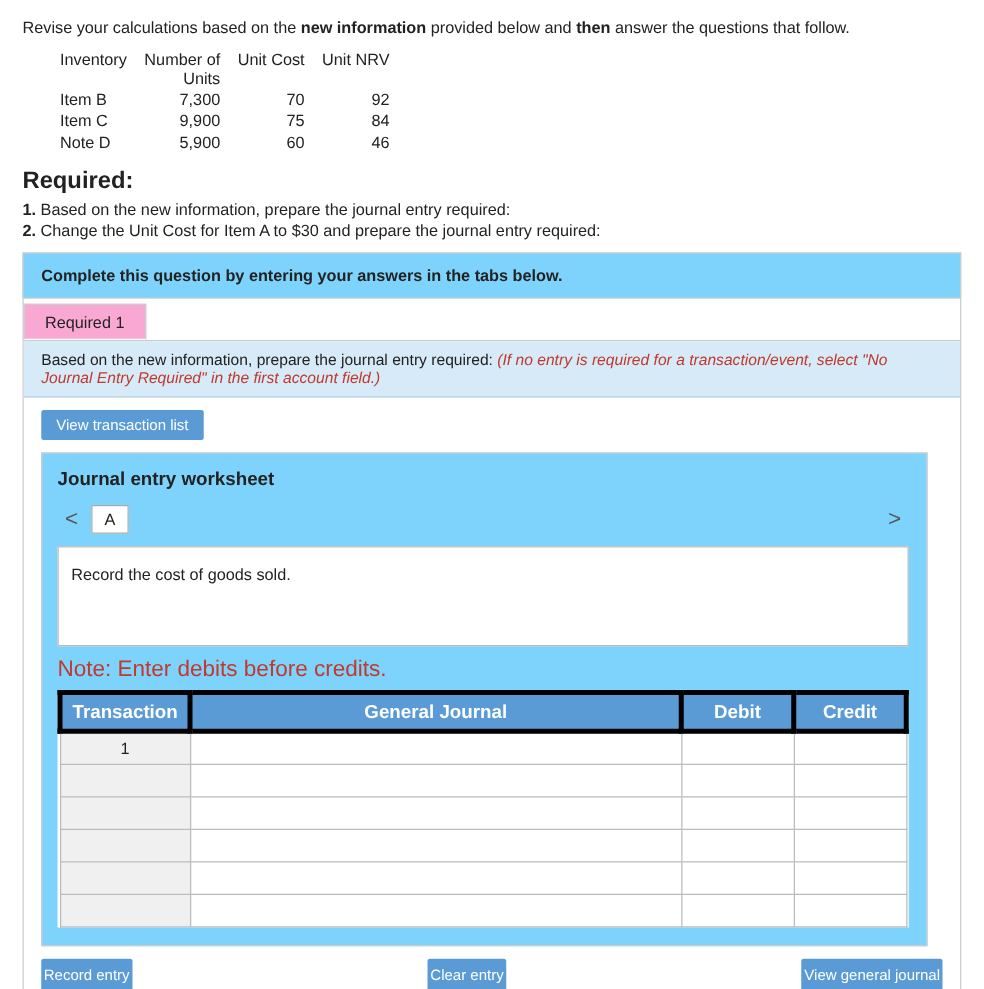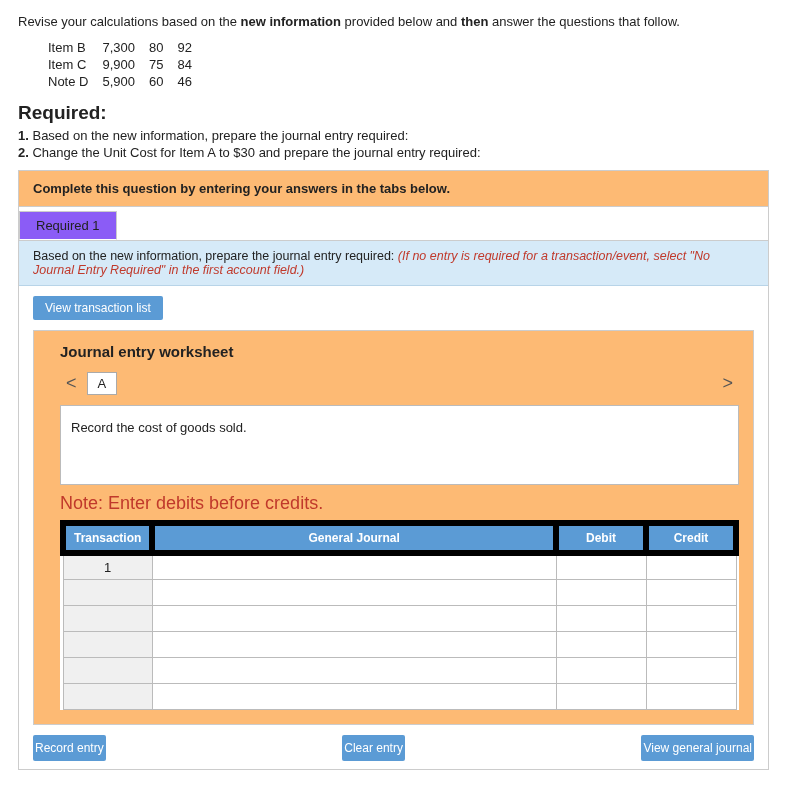--- a/index.html
+++ b/index.html
@@ -37,21 +37,21 @@
       font-weight: bold;
       font-size: 19px;
       margin-bottom: 4px;
     }
     .required-section p {
       font-size: 13px;
       margin-bottom: 2px;
     }
     .required-section p span.num { font-weight: bold; }
     .complete-box {
-      background: #fdba74;
+      background: #7dd3fc;
       padding: 10px 14px;
       font-size: 13px;
       font-weight: bold;
       margin-bottom: 0;
       border: 1px solid #ccc;
     }
     .tabs-container {
       border: 1px solid #ccc;
       border-top: none;
       background: #fff;
@@ -64,21 +64,21 @@
       padding: 6px 16px;
       font-size: 13px;
       cursor: pointer;
       border: 1px solid #ccc;
       border-bottom: none;
       background: #f5f5f5;
       margin-right: 2px;
       margin-top: 4px;
     }
     .tab.active {
-      background: #8b5cf6;
+      background: #f9a8d4;
       border-bottom: 1px solid #fff;
       font-weight: normal;
     }
     .tab-info {
       background: #d6eaf8;
       padding: 8px 14px;
       font-size: 12.5px;
       color: #222;
       border-bottom: 1px solid #b8d4e8;
     }
@@ -89,23 +89,23 @@
       color: #fff;
       font-size: 12px;
       padding: 5px 12px;
       cursor: pointer;
       border: none;
       margin: 10px 14px;
       border-radius: 2px;
     }
     .worksheet-container {
       border: 1px solid #ccc;
-      margin: 0 14px 10px 14px;
-      background: #fdba74;
-      padding: 12px 14px 14px 26px;
+      margin: 0 26px 10px 14px;
+      background: #7dd3fc;
+      padding: 12px 14px 14px 12px;
     }
     .worksheet-title {
       font-size: 15px;
       font-weight: bold;
       margin-bottom: 12px;
       color: #222;
     }
     .nav-row {
       display: flex;
       align-items: center;
@@ -141,25 +141,25 @@
       margin-bottom: 6px;
     }
     .journal-table {
       width: 100%;
       border-collapse: collapse;
       background: #fff;
     }
     .journal-table th {
       background: #5b9bd5;
       color: #fff;
-      font-size: 12px;
+      font-size: 15px;
       font-weight: bold;
       padding: 5px 8px;
       text-align: left;
-      border: 6px solid #000000;
+      border: 4px solid #000000;
     }
     .journal-table th.center { text-align: center; }
     .journal-table td {
       border: 1px solid #bbb;
       padding: 0;
       height: 26px;
       vertical-align: middle;
       background: #fff;
     }
     .journal-table td.trans-num {
@@ -198,24 +198,30 @@
   </style>
 </head>
 <body>
 
 <p class="intro-text">
   Revise your calculations based on the <span class="bold">new information</span> provided below and <span class="bold">then</span> answer the questions that follow.
 </p>
 
 <table class="inventory-table">
   <tbody>
+      <tr>
+    <td>Inventory</td>
+    <td class="num">Number of<br>Units</td>
+    <td class="num">Unit Cost</td>
+    <td class="num">Unit NRV</td>
+  </tr>
   <tr>
     <td>Item B</td>
     <td class="num">7,300</td>
-    <td class="num">80</td>
+    <td class="num">70</td>
     <td class="num">92</td>
   </tr>
   <tr>
     <td>Item C</td>
     <td class="num">9,900</td>
     <td class="num">75</td>
     <td class="num">84</td>
   </tr>
   <tr>
     <td>Note D</td>

